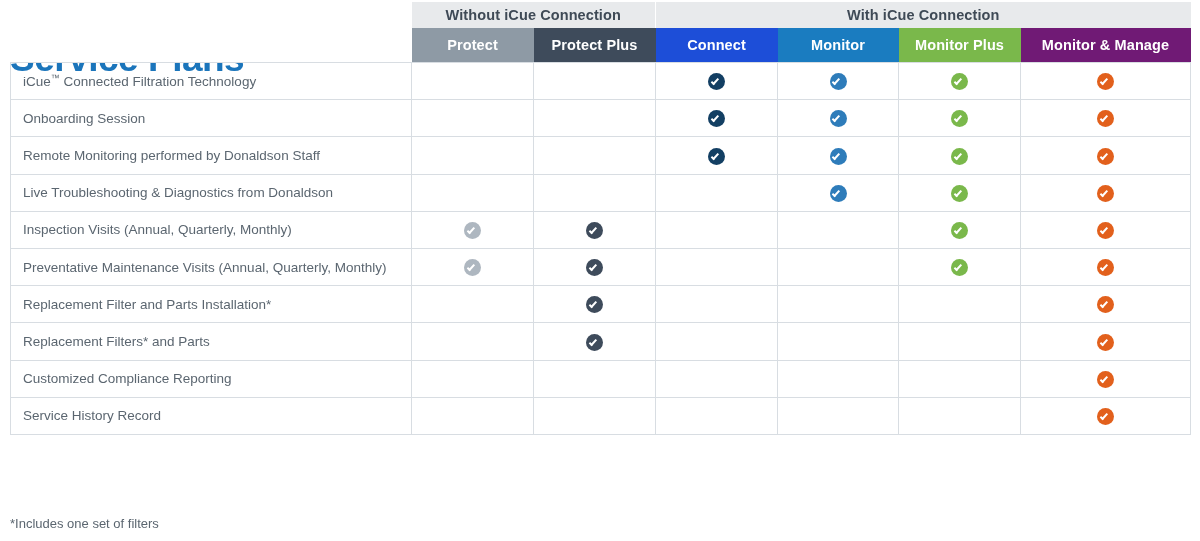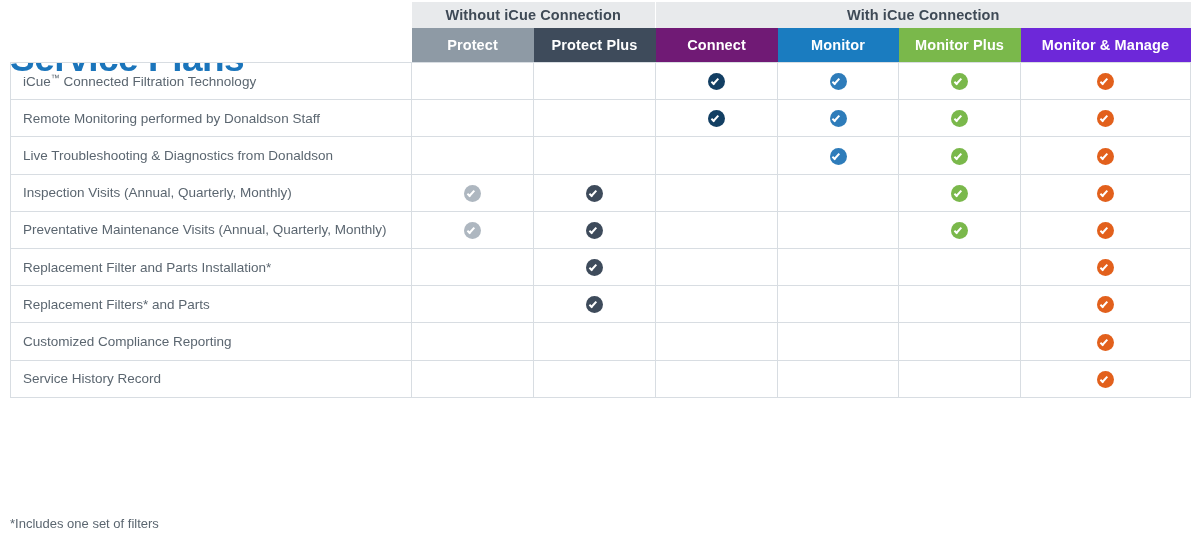--- a/index.html
+++ b/index.html
@@ -124,37 +124,46 @@
     <thead>
       <tr id="group-row">
           <th colspan="1" class="grp grp-blank"></th>
           <th colspan="2" class="grp grp-sep">Without iCue Connection</th>
           <th colspan="4" class="grp">With iCue Connection</th>
         </tr>
       <tr id="plan-row">
           <th class="plan plan-blank" style="background: rgb(255, 255, 255);"></th>
           <th class="plan" style="background: rgb(142, 154, 165);">Protect</th>
           <th class="plan" style="background: rgb(62, 75, 91); margin-top: 24px;">Protect Plus</th>
-          <th class="plan" style="background: #701a75;">Connect</th>
+          <th class="plan" style="background: #1d4ed8;">Connect</th>
           <th class="plan" style="background: rgb(26, 124, 192); margin-left: 24px;">Monitor</th>
           <th class="plan" style="background: rgb(122, 184, 75);">Monitor Plus</th>
-          <th class="plan" style="background: #6d28d9;">Monitor &amp; Manage</th>
+          <th class="plan" style="background: #701a75;">Monitor &amp; Manage</th>
         </tr>
     </thead>
     <tbody id="body-rows">
         <tr>
           <td class="feat">iCue<sup class="tm">™</sup> Connected Filtration Technology</td>
           <td class="cell"></td>
           <td class="cell"></td>
           <td class="cell"><span class="chk" style="background: rgb(19, 63, 99);"></span></td>
           <td class="cell"><span class="chk" style="background: rgb(46, 124, 186);"></span></td>
           <td class="cell"><span class="chk" style="background: rgb(122, 184, 75);"></span></td>
           <td class="cell"><span class="chk" style="background: rgb(226, 96, 28);"></span></td>
         </tr>
         <tr>
+          <td class="feat">Onboarding Session</td>
+          <td class="cell"></td>
+          <td class="cell"></td>
+          <td class="cell"><span class="chk" style="background: rgb(19, 63, 99);"></span></td>
+          <td class="cell"><span class="chk" style="background: rgb(46, 124, 186);"></span></td>
+          <td class="cell"><span class="chk" style="background: rgb(122, 184, 75);"></span></td>
+          <td class="cell"><span class="chk" style="background: rgb(226, 96, 28);"></span></td>
+        </tr>
+        <tr>
           <td class="feat">Remote Monitoring performed by Donaldson Staff</td>
           <td class="cell"></td>
           <td class="cell"></td>
           <td class="cell"><span class="chk" style="background: rgb(19, 63, 99);"></span></td>
           <td class="cell"><span class="chk" style="background: rgb(46, 124, 186);"></span></td>
           <td class="cell"><span class="chk" style="background: rgb(122, 184, 75);"></span></td>
           <td class="cell"><span class="chk" style="background: rgb(226, 96, 28);"></span></td>
         </tr>
         <tr>
           <td class="feat">Live Troubleshooting &amp; Diagnostics from Donaldson</td>

